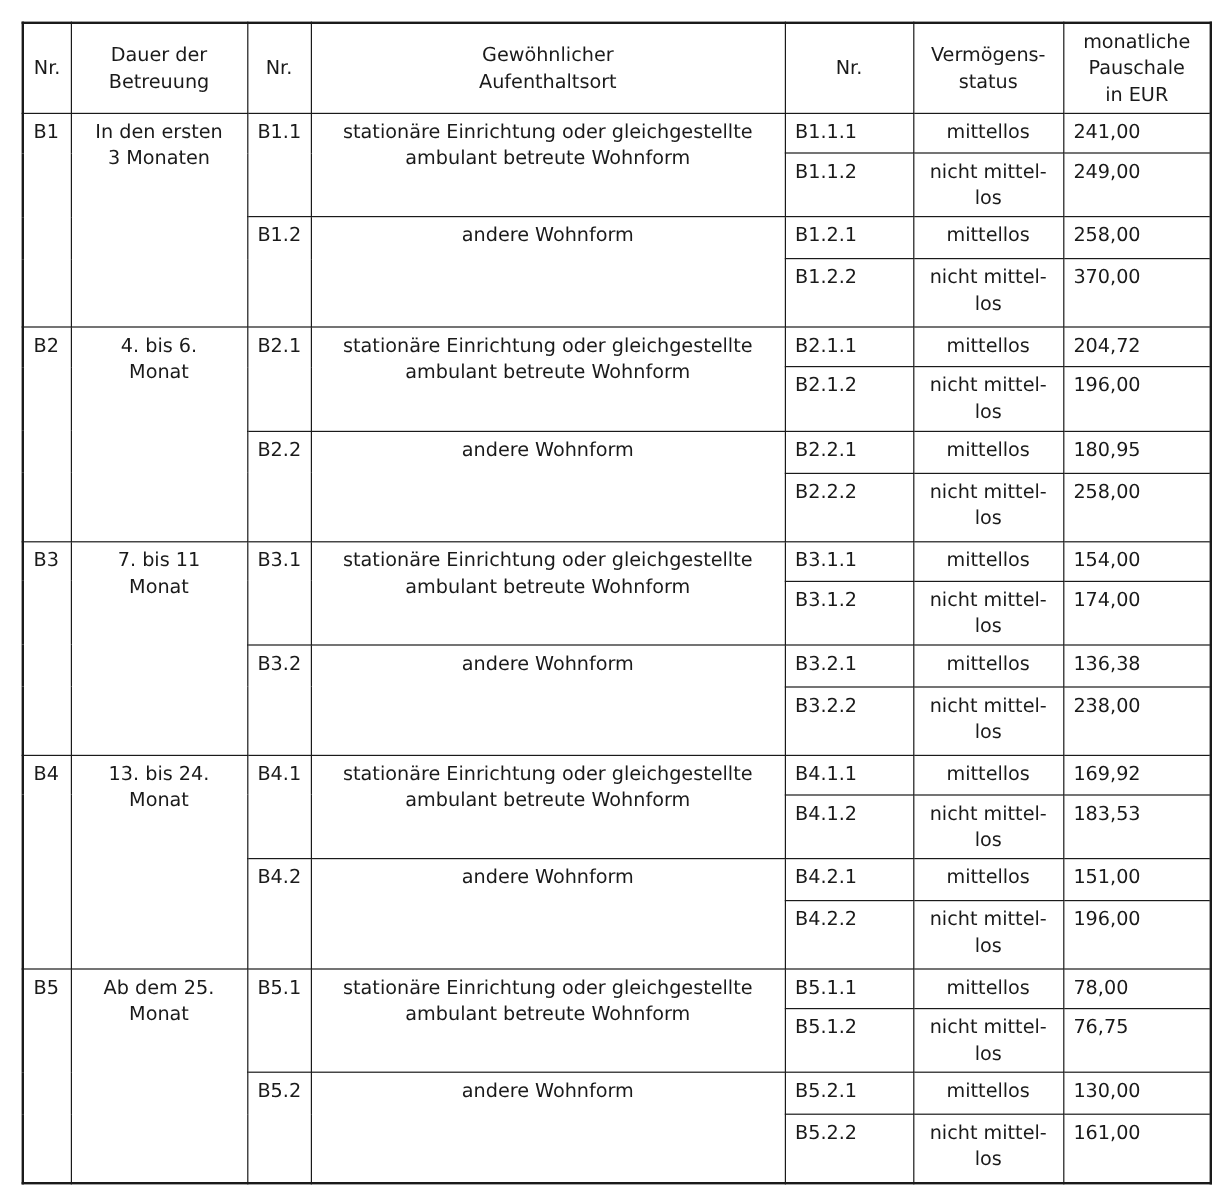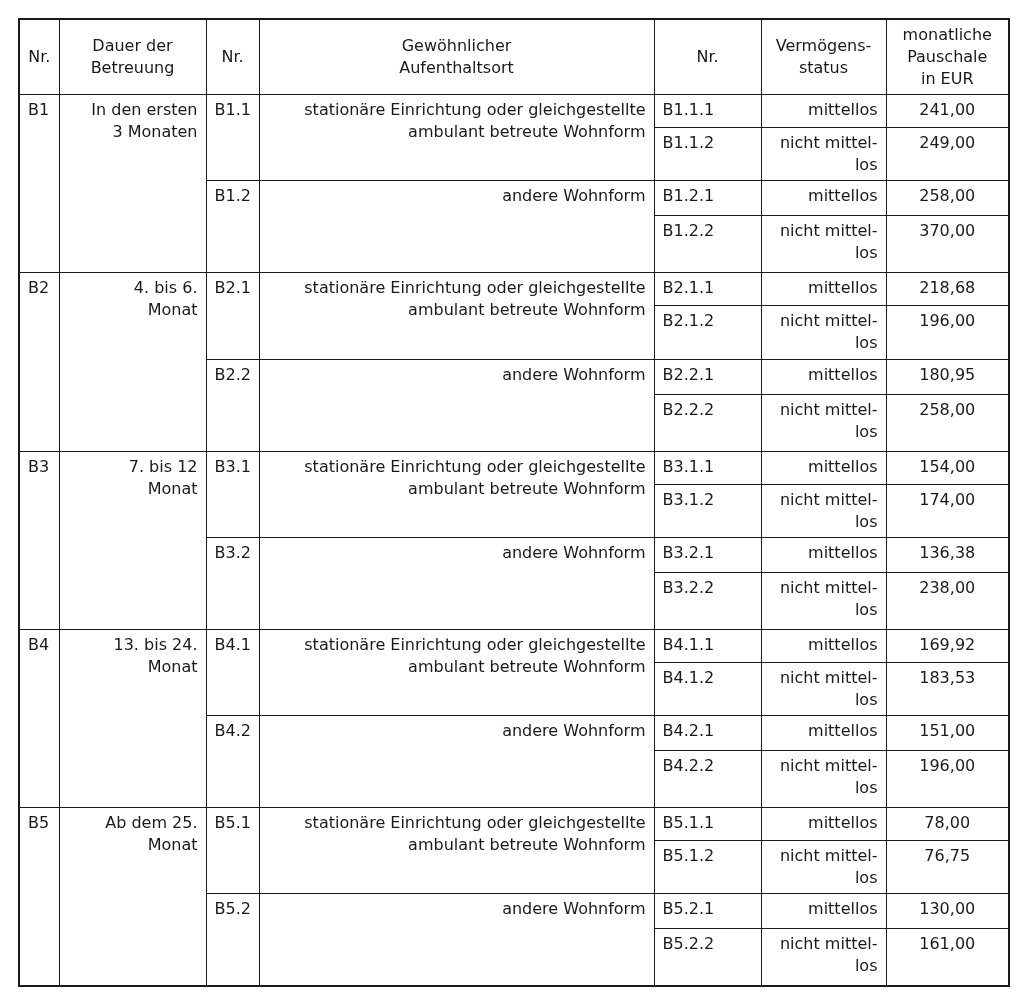--- a/index.html
+++ b/index.html
@@ -33,22 +33,22 @@
     white-space: pre-line;
     overflow: hidden;
     font-weight: normal;
   }
   thead th {
     height: 66px;
     text-align: center;
     vertical-align: middle;
   }
   td.c { }
-  td.l { text-align: right; }
-  td.r { text-align: center; }
+  td.l { text-align: center; }
+  td.r { text-align: left; }
   tr.h1 { height: 33px; }
   tr.h2 { height: 53px; }
   tr.h3 { height: 35px; }
   tr.h4 { height: 57px; }
 </style>
 </head>
 <body>
 
 <div class="page">
   <table class="pauschale">
@@ -112,21 +112,21 @@
 
       <tr class="h1">
         <td class="c" rowspan="4">B2</td>
         <td class="l" rowspan="4">4. bis 6.
 Monat</td>
         <td class="c" rowspan="2">B2.1</td>
         <td class="l" rowspan="2">stationäre Einrichtung oder gleichgestellte
 ambulant betreute Wohnform</td>
         <td class="c">B2.1.1</td>
         <td class="l">mittellos</td>
-        <td class="r">218,68</td>
+        <td class="r">204,72</td>
       </tr>
       <tr class="h2">
         <td class="c">B2.1.2</td>
         <td class="l">nicht mittel-
 los</td>
         <td class="r">196,00</td>
       </tr>
       <tr class="h3">
         <td class="c" rowspan="2">B2.2</td>
         <td class="l" rowspan="2">andere Wohnform</td>
@@ -136,21 +136,21 @@
       </tr>
       <tr class="h4">
         <td class="c">B2.2.2</td>
         <td class="l">nicht mittel-
 los</td>
         <td class="r">258,00</td>
       </tr>
 
       <tr class="h1">
         <td class="c" rowspan="4">B3</td>
-        <td class="l" rowspan="4">7. bis 12
+        <td class="l" rowspan="4">7. bis 11
 Monat</td>
         <td class="c" rowspan="2">B3.1</td>
         <td class="l" rowspan="2">stationäre Einrichtung oder gleichgestellte
 ambulant betreute Wohnform</td>
         <td class="c">B3.1.1</td>
         <td class="l">mittellos</td>
         <td class="r">154,00</td>
       </tr>
       <tr class="h2">
         <td class="c">B3.1.2</td>

